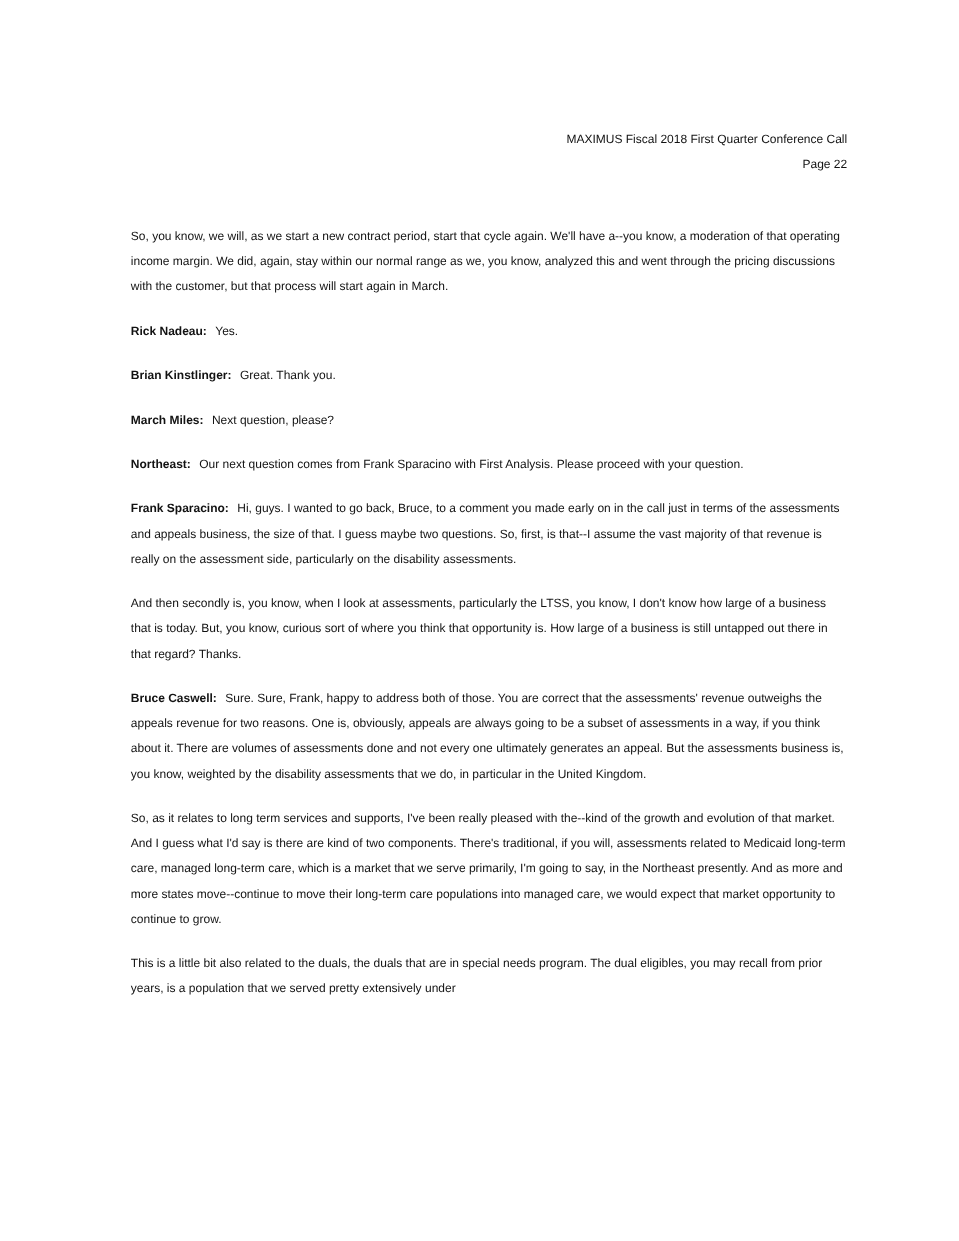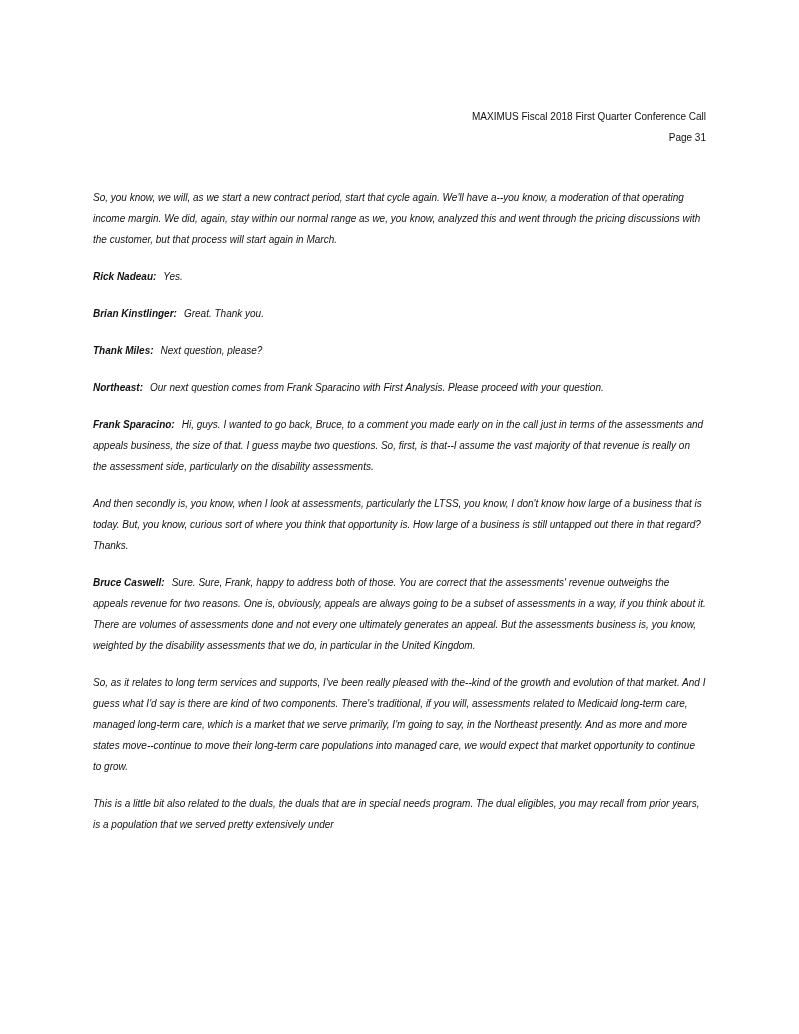--- a/index.html
+++ b/index.html
@@ -26,50 +26,49 @@
     text-align: left;
   }
   .doc-header {
     text-align: right;
     margin: 0 0 39px 0;
   }
   .doc-header div {
     white-space: nowrap;
   }
   .para {
-    margin: 0 0 16px 0;
-    font-style: italic;
+    margin: 0 0 16px 16px;
   }
   .speaker {
     font-weight: bold;
     margin-right: 7px;
   }
   .speaker:empty {
     display: none;
     margin: 0;
   }
 </style>
 </head>
 <body>
 
 <div class="doc-page">
   <div class="doc-content">
 
     <div class="doc-header">
       <div>MAXIMUS Fiscal 2018 First Quarter Conference Call</div>
-      <div>Page 31</div>
+      <div>Page 22</div>
     </div>
 
     <p class="para"><span>So, you know, we will, as we start a new contract period, start that cycle again. We'll have a--you know, a moderation of that operating income margin. We did, again, stay within our normal range as we, you know, analyzed this and went through the pricing discussions with the customer, but that process will start again in March.</span></p>
 
     <p class="para"><span class="speaker">Rick Nadeau:</span><span>Yes.</span></p>
 
     <p class="para"><span class="speaker">Brian Kinstlinger:</span><span>Great. Thank you.</span></p>
 
-    <p class="para"><span class="speaker">Thank Miles:</span><span>Next question, please?</span></p>
+    <p class="para"><span class="speaker">March Miles:</span><span>Next question, please?</span></p>
 
     <p class="para"><span class="speaker">Northeast:</span><span>Our next question comes from Frank Sparacino with First Analysis. Please proceed with your question.</span></p>
 
     <p class="para"><span class="speaker">Frank Sparacino:</span><span>Hi, guys. I wanted to go back, Bruce, to a comment you made early on in the call just in terms of the assessments and appeals business, the size of that. I guess maybe two questions. So, first, is that--I assume the vast majority of that revenue is really on the assessment side, particularly on the disability assessments.</span></p>
 
     <p class="para"><span>And then secondly is, you know, when I look at assessments, particularly the LTSS, you know, I don't know how large of a business that is today. But, you know, curious sort of where you think that opportunity is. How large of a business is still untapped out there in that regard?  Thanks.</span></p>
 
     <p class="para"><span class="speaker">Bruce Caswell:</span><span>Sure. Sure, Frank, happy to address both of those. You are correct that the assessments' revenue outweighs the appeals revenue for two reasons. One is, obviously, appeals are always going to be a subset of assessments in a way, if you think about it. There are volumes of assessments done and not every one ultimately generates an appeal. But the assessments business is, you know, weighted by the disability assessments that we do, in particular in the United Kingdom.</span></p>
 
     <p class="para"><span>So, as it relates to long term services and supports, I've been really pleased with the--kind of the growth and evolution of that market. And I guess what I'd say is there are kind of two components. There's traditional, if you will, assessments related to Medicaid long-term care, managed long-term care, which is a market that we serve primarily, I'm going to say, in the Northeast presently. And as more and more states move--continue to move their long-term care populations into managed care, we would expect that market opportunity to continue to grow.</span></p>

